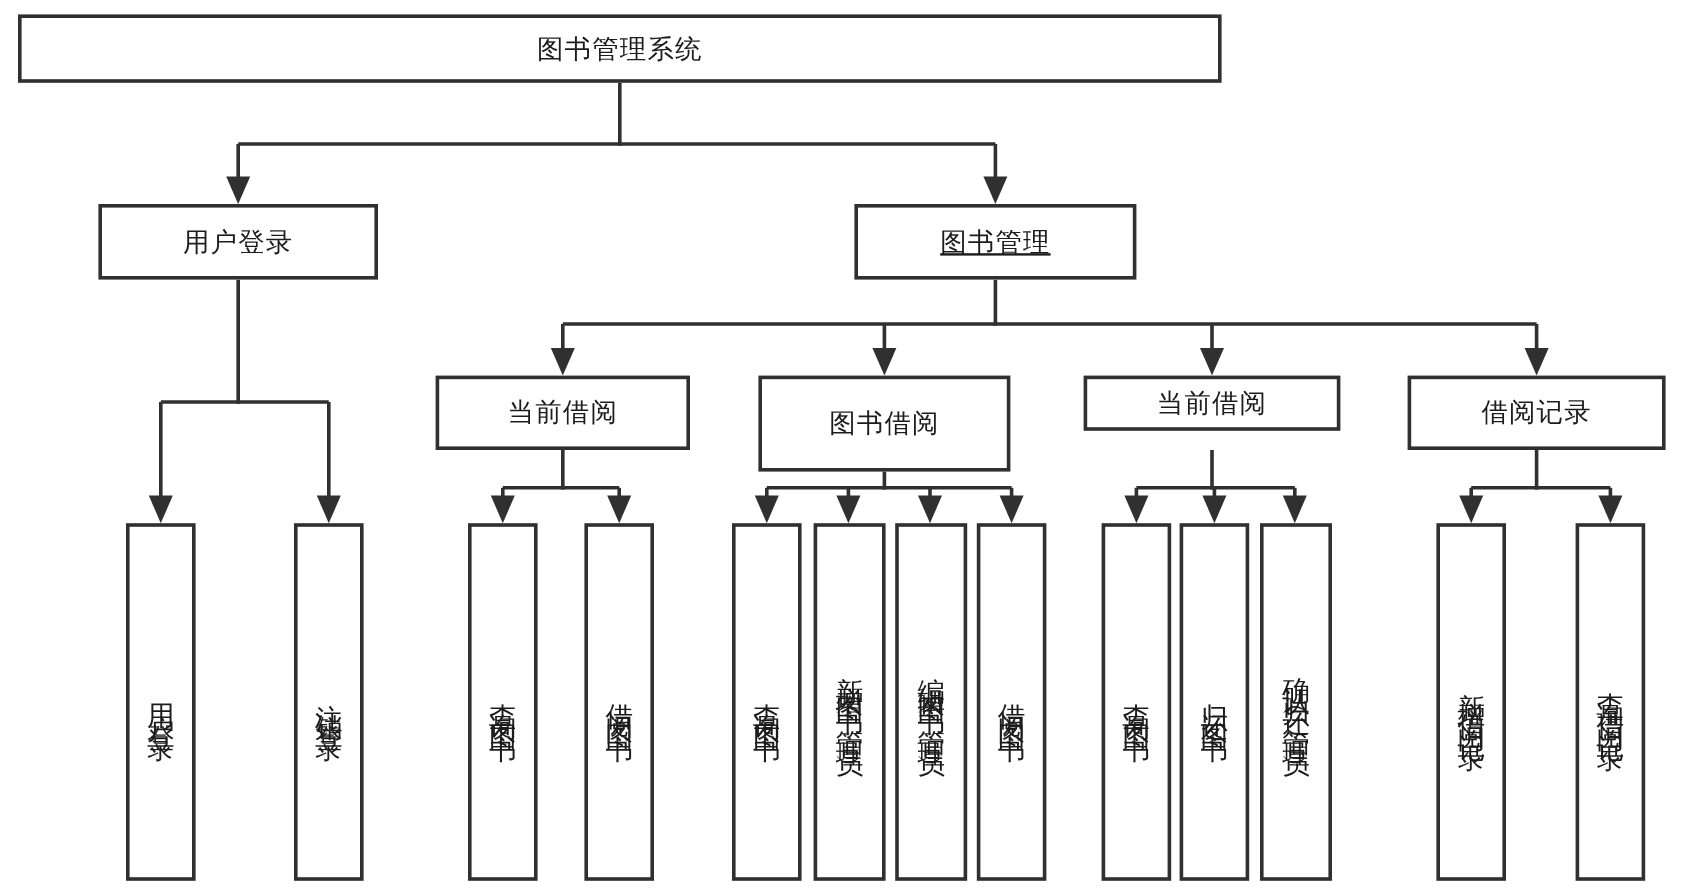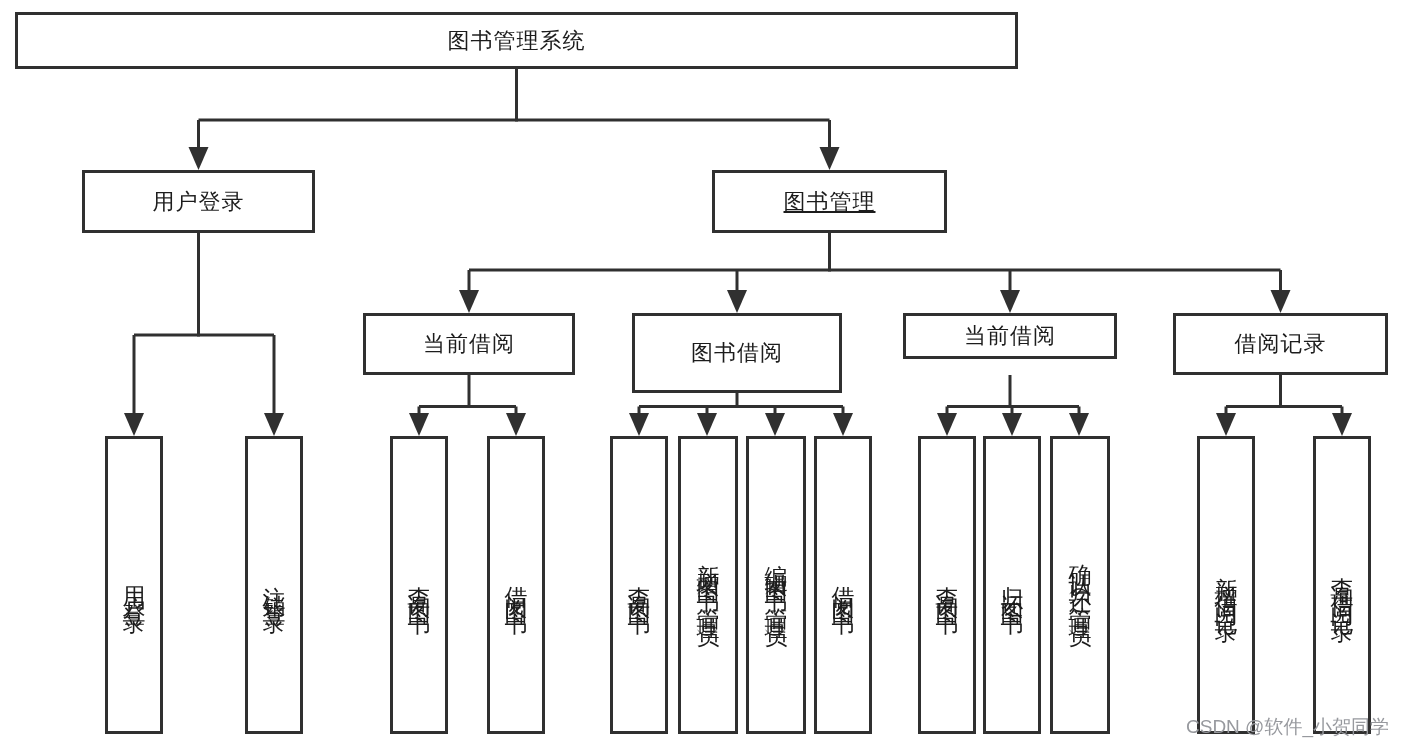--- a/index.html
+++ b/index.html
@@ -180,15 +180,14 @@
     <span>确认归还（管理员）</span>
   </div>
 
   <div class="box leaf" style="left:1197px;top:436px;width:58px;height:298px;">
     <span>新增借阅记录</span>
   </div>
   <div class="box leaf" style="left:1313px;top:436px;width:58px;height:298px;">
     <span>查询借阅记录</span>
   </div>
 
-  <div class="watermark">CSDN @软件_小贺同学</div>
 
 </div>
 
 </body></html>

